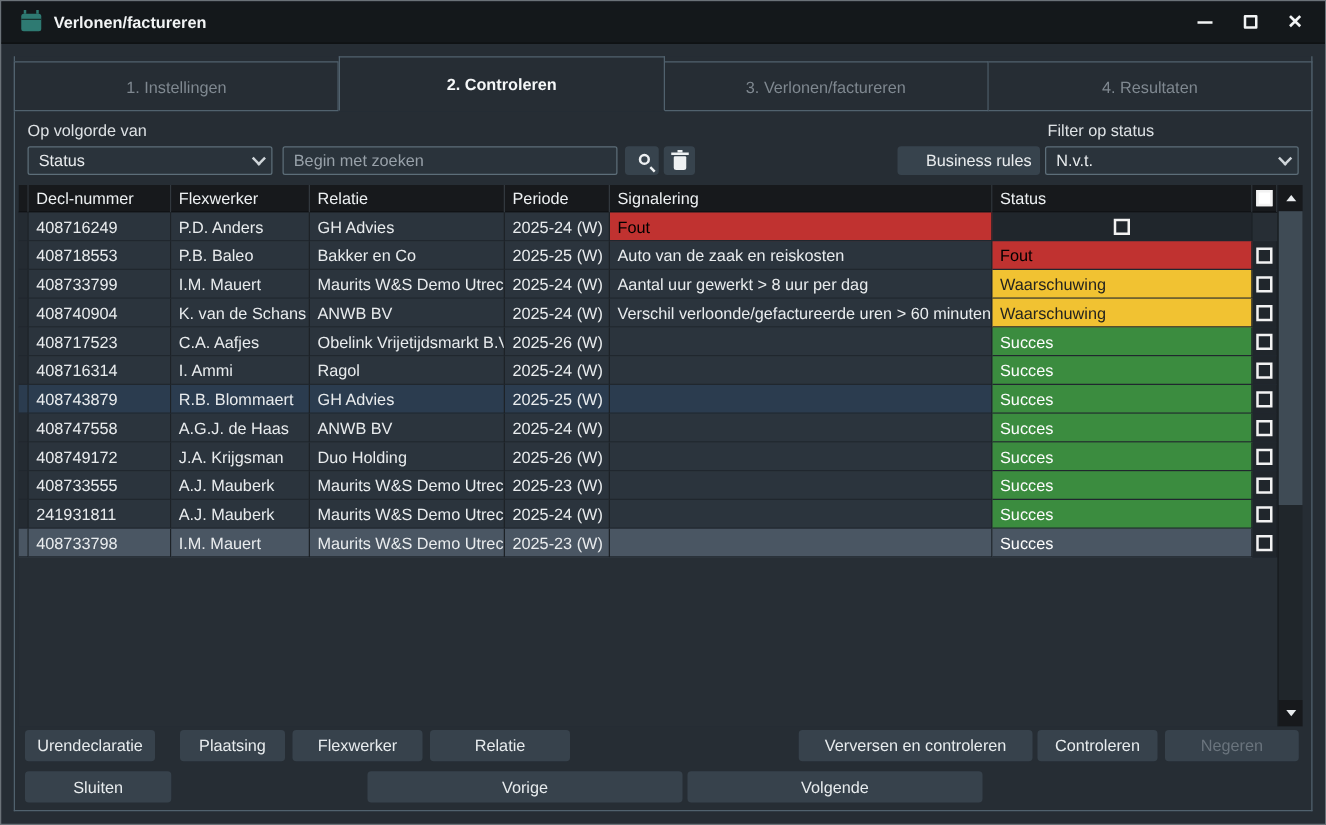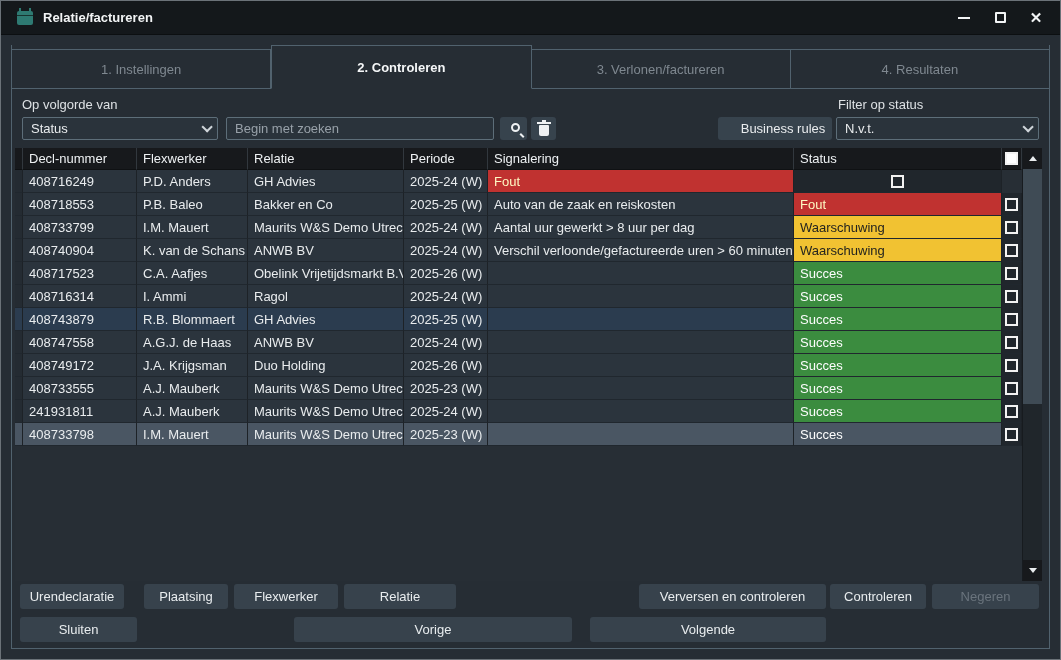--- a/index.html
+++ b/index.html
@@ -60,21 +60,21 @@
   .gutter { padding:0; background:#242b32; }
   .thead .gutter { background:#17191c; }
   .body-row .cell { background:#2b343d; }
   .body-row .gutter { background:#242b32; }
   .row--selected .cell { background:#2b3c4f; }
   .row--active .cell { background:#4a5663; }
   .ckcell { padding:0; justify-content:center; background:#20262c !important; }
   .thead .ckcell { background:#17191c !important; }
   .checkbox { width:13px; height:13px; border:2px solid #f2f2f2; background:transparent; }
   .checkbox.checked { background:#ffffff; }
-  .status--error   { background:#c03230 !important; color:#fef9c3; }
+  .status--error   { background:#c03230 !important; color:#000000; }
   .status--warning { background:#f1c232 !important; color:#24241f; }
   .status--success { background:#3b8c3f !important; color:#fdfdfd; }
   .status--neutral { color:#fdfdfd; }
 
   
   .vscroll { width:20px; display:flex; flex-direction:column; background:#20262b; border-left:1px solid #171b1f; }
   .sb-btn { height:21px; background:#17191c; display:flex; align-items:center; justify-content:center; }
   .sb-track { flex:1; position:relative; }
   .sb-thumb { position:absolute; left:0; top:0; width:100%; height:60%; background:#3f4b55; }
   .tri-up { width:0; height:0; border-left:4px solid transparent; border-right:4px solid transparent; border-bottom:5px solid #e9ecee; }
@@ -89,31 +89,31 @@
   .fbtn:disabled { color:#6a747d; }
   .b-urendeclaratie { width:104px; margin-right:20px; }
   .b-plaatsing { width:84px; margin-right:6px; }
   .b-flexwerker { width:104px; margin-right:6px; }
   .b-relatie { width:112px; }
   .b-verversen { width:187px; margin-left:auto; margin-right:4px; }
   .b-controleren { width:96px; margin-right:6px; }
   .b-negeren { width:107px; }
   .b-sluiten { width:117px; }
   .b-sluiten span::first-letter { text-decoration:underline; }
-  .b-vorige { width:278px; margin-left:157px; margin-right:18px; }
+  .b-vorige { width:252px; margin-left:157px; margin-right:4px; }
   .b-volgende { width:236px; }
 </style>
 </head>
 <body>
 
 <div class="window">
 
   <div class="titlebar">
     <span class="app-icon"></span>
-    <span class="title-text">Relatie/factureren</span>
+    <span class="title-text">Verlonen/factureren</span>
     <span class="win-controls">
       <span class="win-btn">
           <span class="ic-min"></span>
         </span>
       <span class="win-btn">
           <span class="ic-max"></span>
         </span>
       <span class="win-btn ic-close">✕</span>
     </span>
   </div>

